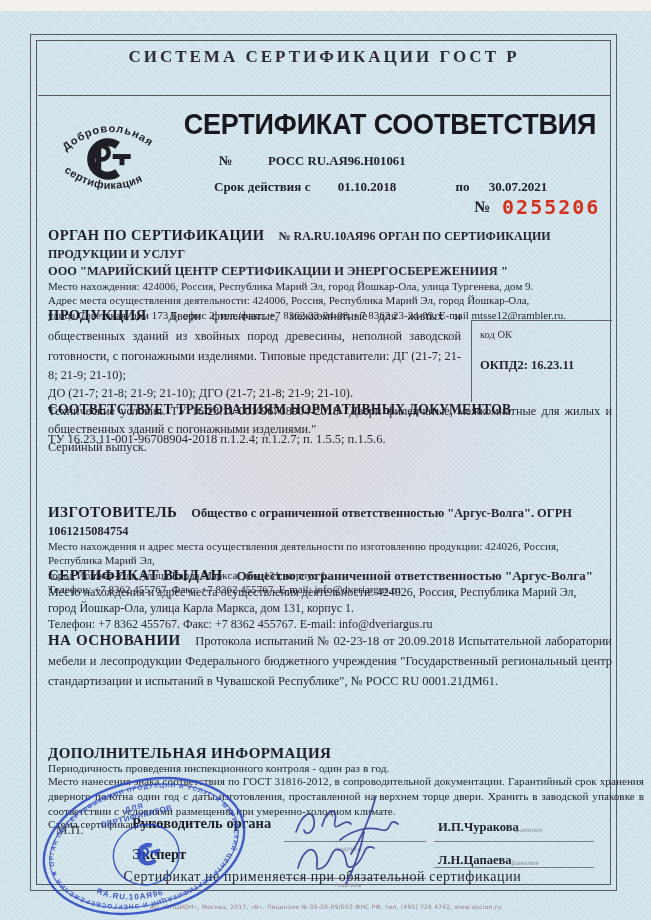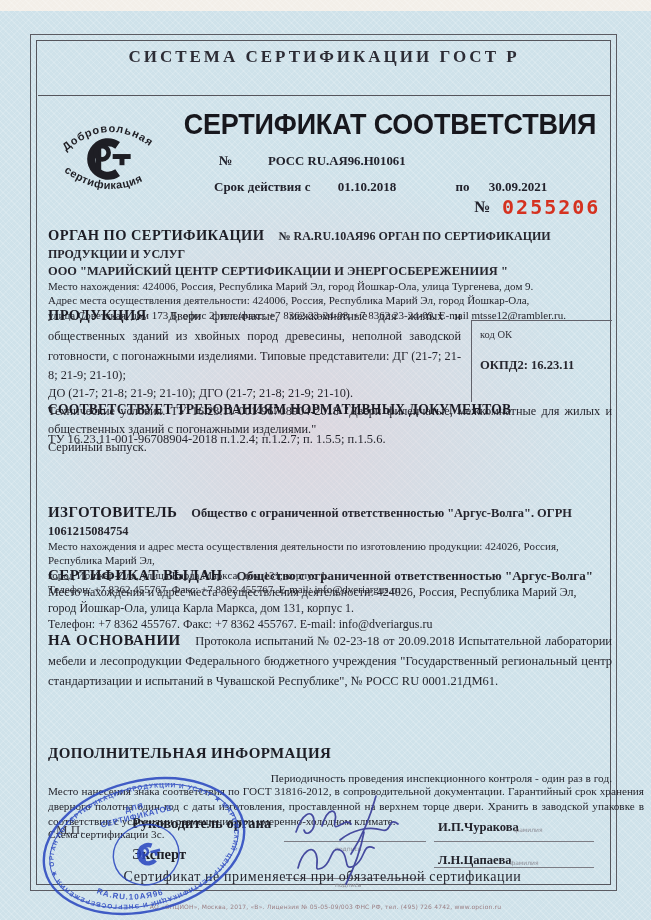--- a/index.html
+++ b/index.html
@@ -48,21 +48,21 @@
   .codebox{float:right;width:132px;border-top:1px solid #61616a;border-left:1px solid #61616a;
            padding:3px 0 0 8px;margin-left:10px;}
   .codebox .lbl{font-size:10.5px;color:#33333c;}
   .codebox .code{font-weight:bold;font-size:12.6px;margin-top:16px;}
   .box-ok{height:78px;margin-top:14px;}
   .box-tnved{height:82px;margin-top:2px;}
 
   .conf-head{font-weight:bold;font-size:13.6px;letter-spacing:.2px;color:#1d1d25;margin-bottom:14px;}
   .tu-line{font-size:12.5px;}
 
-  .addinfo-right{text-align:right;font-size:11.3px;margin-top:10px;}
+  .addinfo-right{text-align:left;font-size:11.3px;margin-top:0;}
   .addinfo-par{width:596px;font-size:11.2px;line-height:1.32;text-align:justify;}
   .scheme{font-size:11.2px;}
 
   .role{position:absolute;font-weight:bold;font-size:14.5px;color:#1d1d25;}
   .sig-underline{position:absolute;border-bottom:1px solid #7c7c84;}
   .tinylbl{position:absolute;font-family:"DejaVu Sans",sans-serif;font-size:6px;color:#8d8d96;}
   .surname{position:absolute;font-weight:bold;font-size:12.6px;color:#23232c;}
   .mp{position:absolute;left:56px;top:822px;font-size:13px;color:#3a3a44;z-index:2;}
   .sig-svg{position:absolute;z-index:3;}
   .stamp-svg{position:absolute;left:26px;top:772px;z-index:5;opacity:.88;}
@@ -109,21 +109,21 @@
 
   <div class="num-row">
     <span>№</span>
     <span class="val">РОСС RU.АЯ96.Н01061</span>
   </div>
 
   <div class="validity">
     <span>Срок действия с</span>
     <span class="d1">01.10.2018</span>
     <span class="po">по</span>
-    <span class="d2">30.09.2021</span>
+    <span class="d2">30.07.2021</span>
   </div>
 
   <div class="form-num">
     <span class="nsign">№</span>
     <span class="digits" style="color:#d5311f">0255206</span>
   </div>
 
   <div class="sec" style="top:226px">
     <div>
       <span class="sechead">ОРГАН ПО СЕРТИФИКАЦИИ</span>

